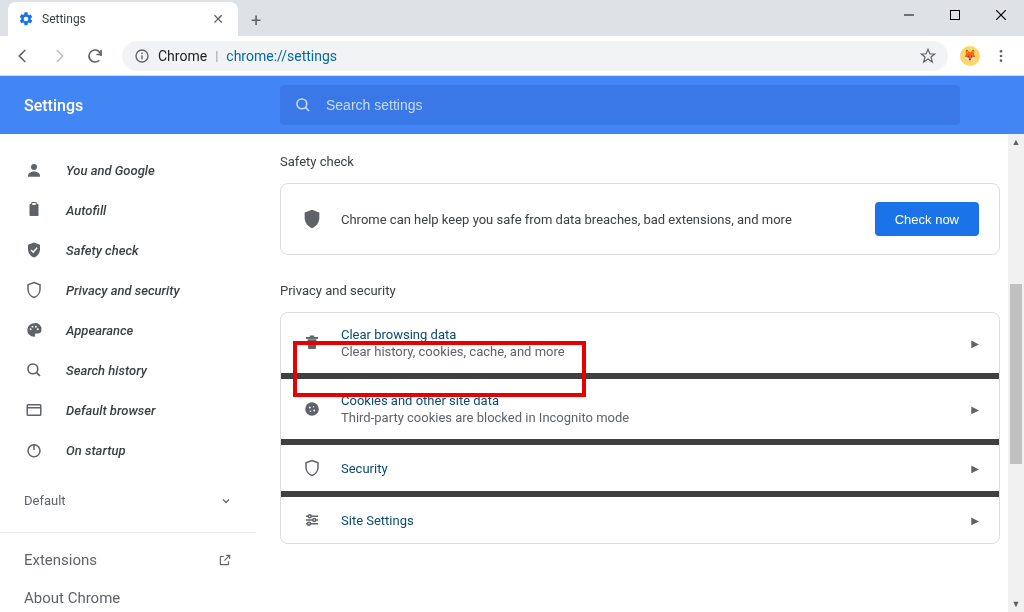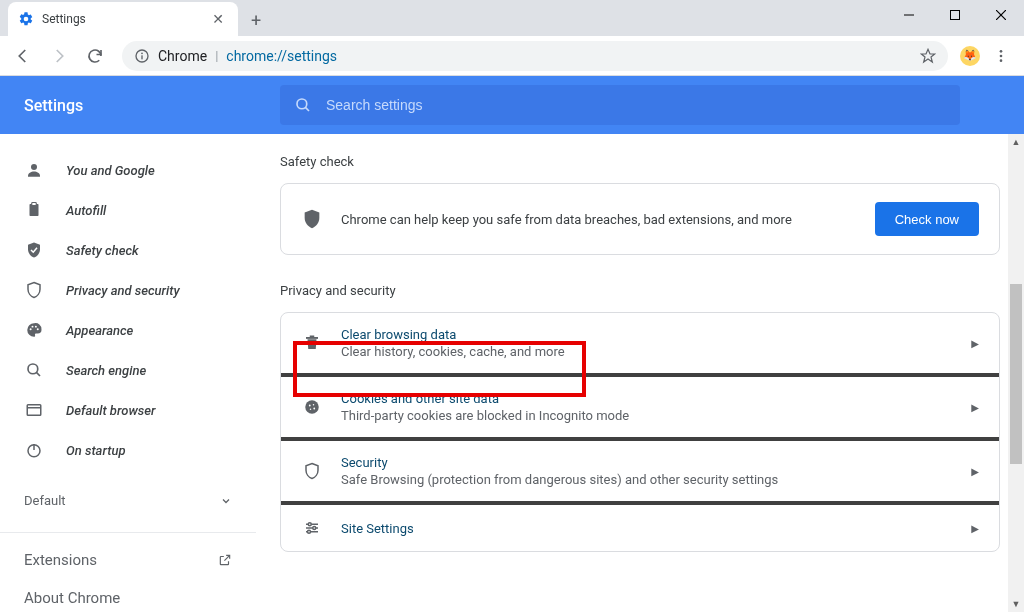--- a/index.html
+++ b/index.html
@@ -45,21 +45,21 @@
   .bottom-link { display: flex; align-items: center; justify-content: space-between; height: 38px; padding: 0 24px; color: #5f6368; cursor: pointer; font-size: 15px; }
 
   
   .content { flex: 1; background: #fff; padding: 20px 24px 0 24px; overflow: hidden; position: relative; }
   .section-title { font-size: 13px; color: #3c4043; margin-bottom: 14px; }
   .card { background: #fff; border: 1px solid #dadce0; border-radius: 8px; }
   .safety-card { display: flex; align-items: center; padding: 18px 20px; gap: 18px; margin-bottom: 28px; }
   .safety-text { flex: 1; font-size: 13px; color: #3c4043; }
   .btn-primary { background: #1a73e8; color: #fff; border: none; border-radius: 4px; height: 34px; padding: 0 20px; font-size: 13px; font-weight: 500; cursor: pointer; }
 
-  .list-card .row { display: flex; align-items: center; padding: 14px 20px; gap: 18px; cursor: pointer; border-top: 4px solid #404040; position: relative; }
+  .list-card .row { display: flex; align-items: center; padding: 14px 20px; gap: 18px; cursor: pointer; border-top: 6px solid #404040; position: relative; }
   .list-card .row:first-child { border-top: none; }
   .row-icon { width: 22px; display: flex; justify-content: center; color: #5f6368; flex-shrink: 0; }
   .row-text { flex: 1; }
   .row-title { font-size: 13px; color: #0c4a6e; }
   .row-sub { font-size: 13px; color: #5f6368; margin-top: 2px; }
   .row-chevron { color: #5f6368; font-size: 10px; }
   .highlight-box { position: absolute; border: 4px solid #e60000; pointer-events: none; left: 293px; top: 341px; width: 293px; height: 56px; }
 
   
   .vscroll { position: absolute; right: 0; top: 134px; width: 16px; height: 478px; background: #f1f1f1; }
@@ -209,21 +209,21 @@
         </span>
       <span class="snav-label">Appearance</span>
     </div>
     <div class="snav-item">
       <span class="si-icon">
           <svg width="18" height="18" viewBox="0 0 24 24" fill="none" stroke="#5f6368" stroke-width="2.2">
             <circle cx="10.5" cy="10.5" r="6.5"></circle>
             <line x1="20" y1="20" x2="15.2" y2="15.2"></line>
           </svg>
         </span>
-      <span class="snav-label">Search engine</span>
+      <span class="snav-label">Search history</span>
     </div>
     <div class="snav-item">
       <span class="si-icon">
           <svg width="18" height="18" viewBox="0 0 24 24" fill="none" stroke="#5f6368" stroke-width="2">
             <rect x="3" y="5" width="18" height="14" rx="1"></rect>
             <line x1="3" y1="9" x2="21" y2="9"></line>
           </svg>
         </span>
       <span class="snav-label">Default browser</span>
     </div>
@@ -305,21 +305,20 @@
         <span class="row-chevron">▶</span>
       </div>
       <div class="row">
         <span class="row-icon">
             <svg width="18" height="18" viewBox="0 0 24 24" fill="none" stroke="#5f6368" stroke-width="2">
               <path d="M12 2l8 3v6c0 5-3.5 9.5-8 11-4.5-1.5-8-6-8-11V5l8-3z"></path>
             </svg>
           </span>
         <div class="row-text">
           <div class="row-title">Security</div>
-          <div class="row-sub">Safe Browsing (protection from dangerous sites) and other security settings</div>
         </div>
         <span class="row-chevron">▶</span>
       </div>
       <div class="row">
         <span class="row-icon">
             <svg width="18" height="18" viewBox="0 0 24 24" fill="none" stroke="#5f6368" stroke-width="2">
               <line x1="4" y1="7" x2="20" y2="7"></line>
               <line x1="4" y1="12" x2="20" y2="12"></line>
               <line x1="4" y1="17" x2="20" y2="17"></line>
               <circle cx="9" cy="7" r="2" fill="#fff"></circle>

